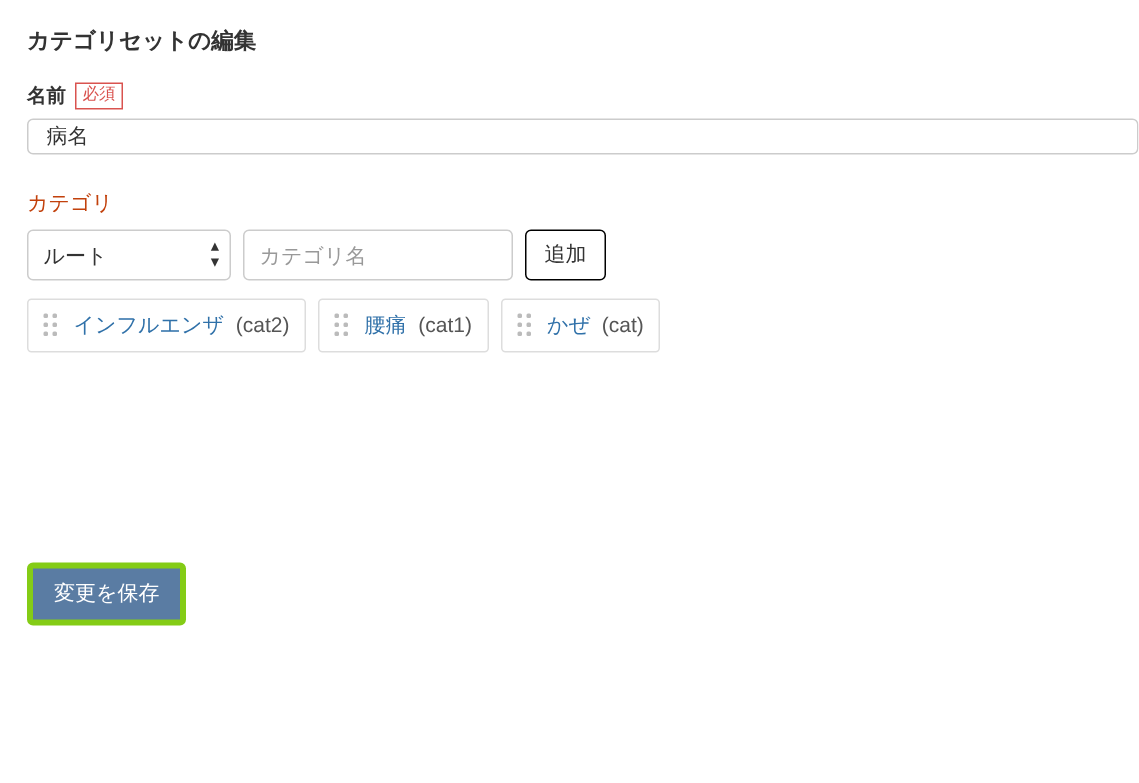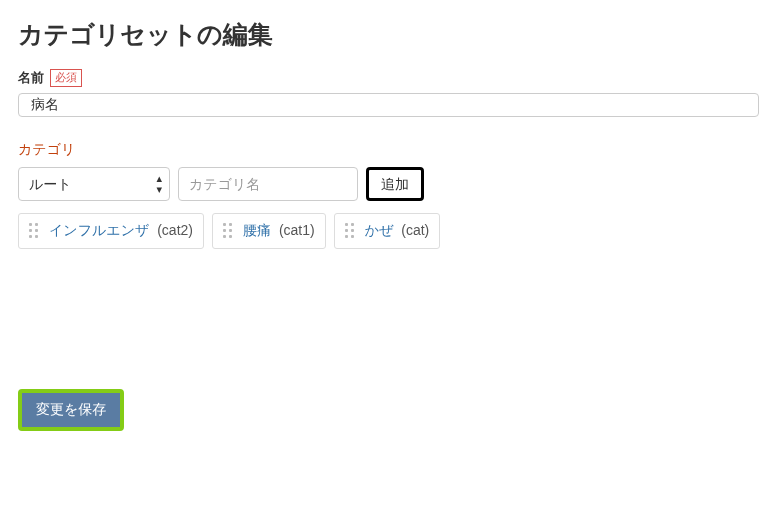--- a/index.html
+++ b/index.html
@@ -4,21 +4,21 @@
 <style>
 * { box-sizing: border-box; margin: 0; padding: 0; }
 body {
   font-family: -apple-system, BlinkMacSystemFont, "Segoe UI", "Helvetica Neue", Arial, "Hiragino Kaku Gothic ProN", "Meiryo", sans-serif;
   padding: 18px 0 18px 18px;
   color: #333;
   font-size: 14px;
   background: #fff;
 }
 h2.page-title {
-  font-size: 25px;
+  font-size: 15px;
   font-weight: bold;
   color: #333;
   margin-bottom: 18px;
 }
 .label-row {
   display: flex;
   gap: 6px;
   margin-bottom: 6px;
   font-size: 13px;
   font-weight: bold;
@@ -48,21 +48,21 @@
   margin-top: 24px;
   margin-bottom: 8px;
 }
 .add-row {
   display: flex;
   gap: 8px;
   margin-bottom: 12px;
 }
 .select-wrap {
   position: relative;
-  width: 152px;
+  width: 136px;
 }
 .select-wrap select {
   width: 100%;
   height: 34px;
   padding: 6px 22px 6px 10px;
   font-size: 14px;
   border: 1px solid #ccc;
   border-radius: 4px;
   background: #fff;
   appearance: none;
@@ -85,21 +85,21 @@
   padding: 16px 10px;
   font-size: 14px;
   border: 1px solid #ccc;
   border-radius: 4px;
   background: #fff;
 }
 .cat-name-input::placeholder { color: #999; }
 .btn {
   padding: 6px 12px;
   font-size: 14px;
-  border: 3px solid #000000;
+  border: 1px solid #000000;
   border-radius: 4px;
   background: #fff;
   color: #333;
   cursor: pointer;
   height: 34px;
 }
 .category-list {
   display: flex;
   flex-direction: row;
   gap: 8px;

